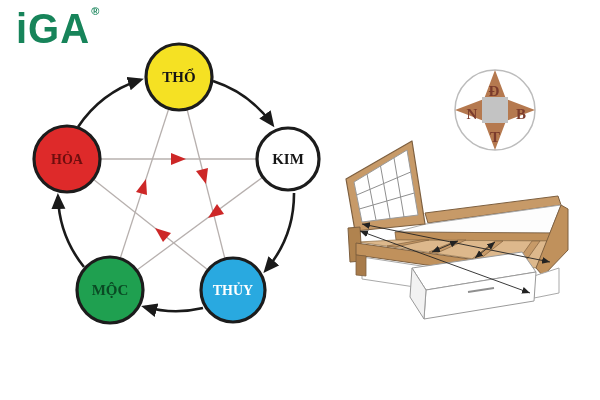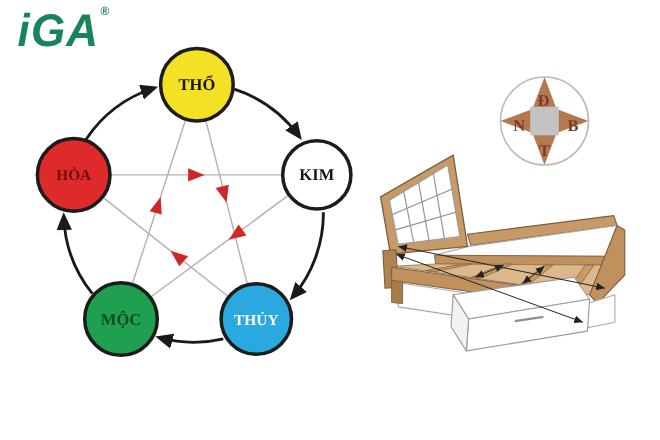--- a/index.html
+++ b/index.html
@@ -3,21 +3,20 @@
 <meta charset="utf-8">
 <style>
   html,body{margin:0;padding:0;background:#ffffff;}
   .canvas{
     position:relative;width:600px;height:400px;background:#ffffff;overflow:hidden;
     font-family:"Liberation Sans", sans-serif;
   }
   .logo{
     position:absolute;left:16px;top:8px;z-index:5;line-height:1;
     color:#17845A;
-    font-style:italic;
   }
   .logo-text{
     font-family:"Liberation Sans", sans-serif;
     font-weight:bold;font-size:40px;letter-spacing:1px;
     transform:scaleY(1.04);display:inline-block;
   }
   .logo-reg{
     font-size:11px;font-weight:bold;vertical-align:top;position:relative;top:-2px;left:1px;
   }
   svg{position:absolute;left:0;top:0;}

